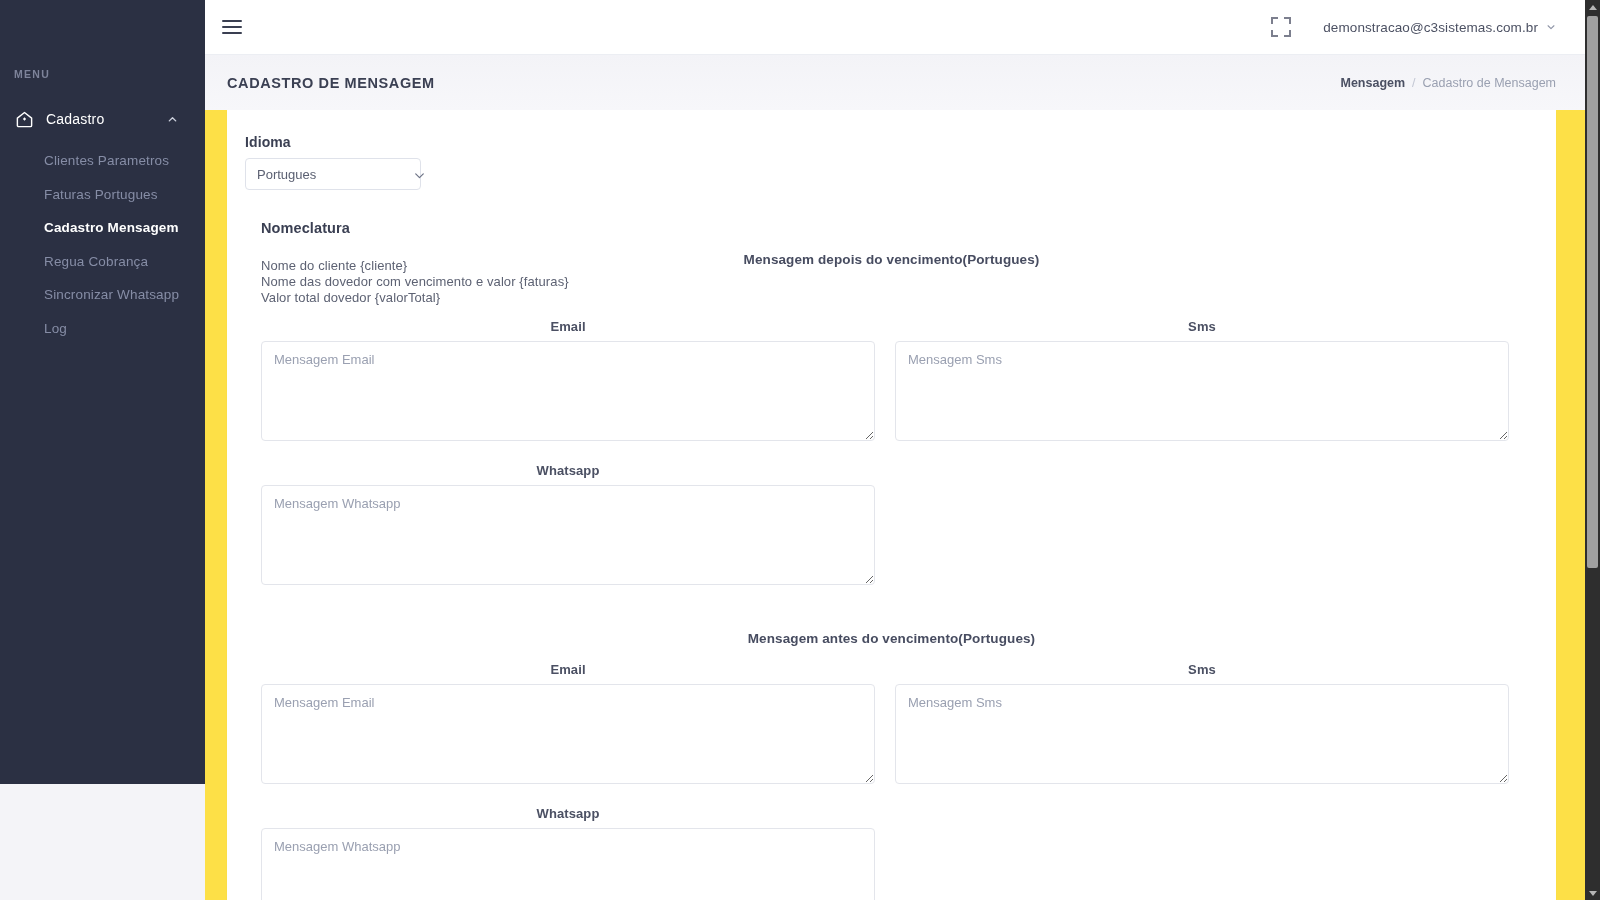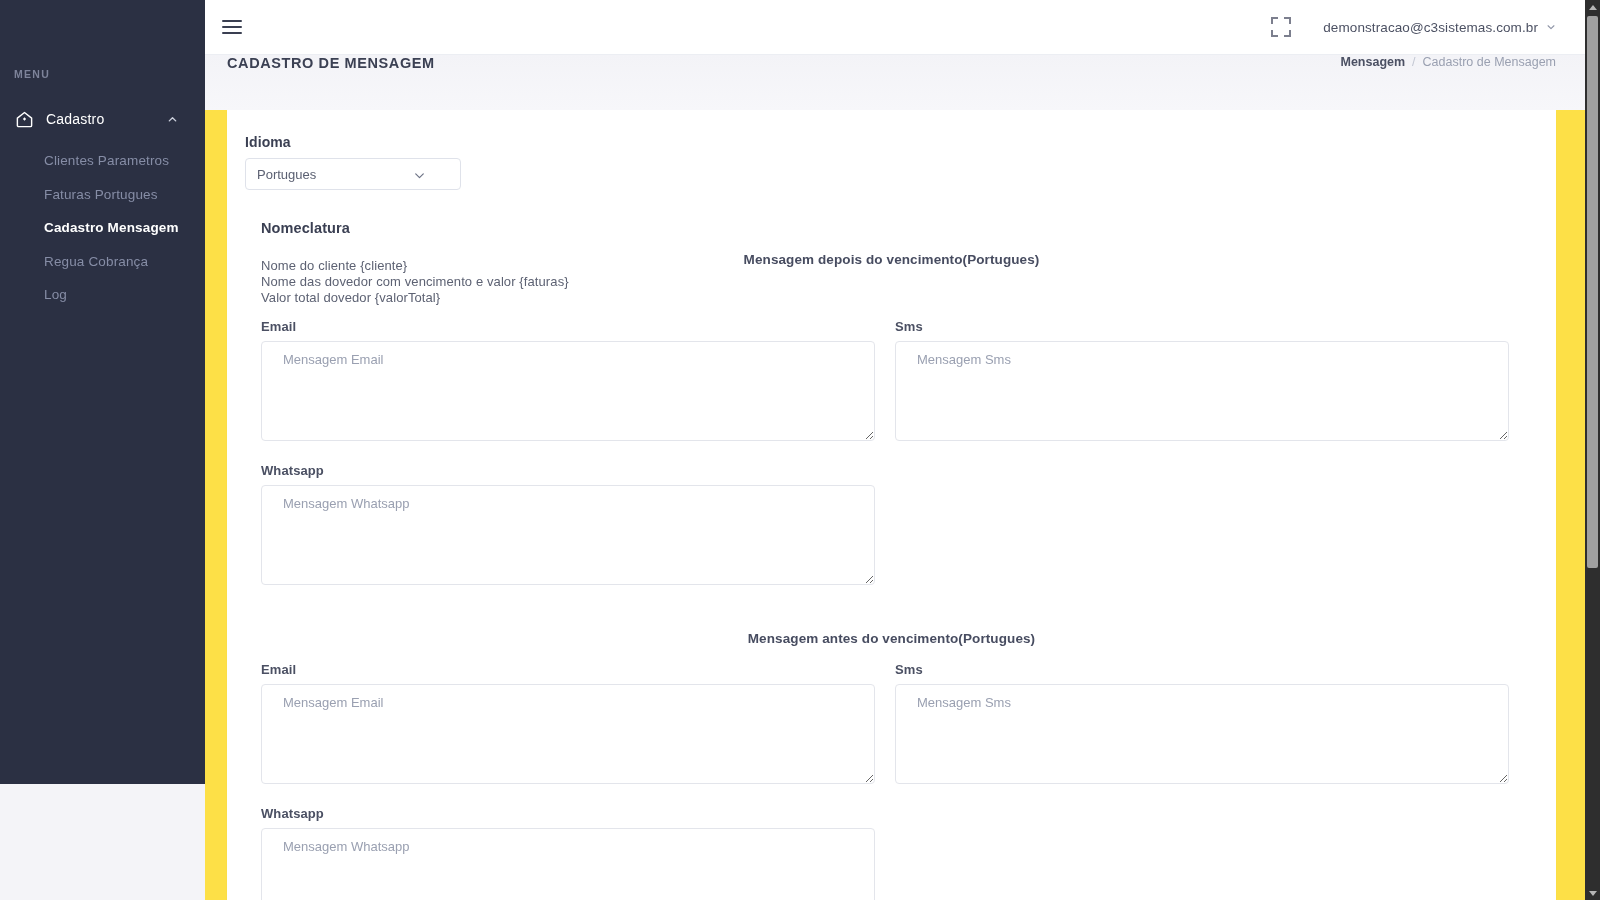--- a/index.html
+++ b/index.html
@@ -143,21 +143,21 @@
   }
   .user-menu .caret {
     margin-left: 8px;
     display: flex; align-items: center;
   }
 
   
   .pagehead {
     height: 55px;
     display: flex;
-    align-items: flex-start;
+    align-items: center;
     padding: 0 44px 0 22px;
     background: linear-gradient(#f3f3f7, #f7f7fa);
     gap: 8px;
   }
   .page-title {
     font-size: 14.5px;
     font-weight: 700;
     letter-spacing: .6px;
     color: #3b4053;
   }
@@ -198,21 +198,21 @@
     letter-spacing: .1px;
     margin-bottom: 8px;
   }
 
   .select-wrap {
     position: relative;
     width: 192px;
     margin-bottom: 30px;
   }
   .select-box {
-    width: 216px;
+    width: 176px;
     height: 32px;
     border: 1px solid #dfe2ea;
     border-radius: 4px;
     background: #ffffff;
     font-size: 13px;
     color: #5b6072;
     padding: 0 30px 0 11px;
     display: flex;
     align-items: center;
     cursor: pointer;
@@ -260,27 +260,28 @@
     gap: 20px;
   }
   .col { width: 614px; }
 
   .ta-label {
     font-size: 13px;
     font-weight: 600;
     color: #4b5063;
     margin-bottom: 7px;
     letter-spacing: .1px;
+    text-align: center;
   }
   textarea.msg {
     width: 100%;
     height: 100px;
     border: 1px solid #e3e5eb;
     border-radius: 4px;
-    padding: 10px 21px;
+    padding: 10px 12px;
     font-family: "Liberation Sans", sans-serif;
     font-size: 13px;
     color: #4b5063;
     resize: vertical;
     outline: none;
     background: #fff;
   }
   textarea.msg::placeholder { color: #9aa0b1; }
 
   .block { margin-bottom: 18px; }
@@ -342,20 +343,21 @@
           <polyline points="5,15 12,8 19,15"></polyline>
         </svg>
       </span>
     </div>
 
     <ul class="nav-sub">
       <li>Clientes Parametros</li>
       <li>Faturas Portugues</li>
       <li class="active">Cadastro Mensagem</li>
       <li>Regua Cobrança</li>
+      <li>Sincronizar Whatsapp</li>
       <li>Log</li>
     </ul>
   </aside>
 
   <div class="main">
 
     <div class="topbar">
       <div class="hamburger">
         <span></span>
           <span></span>

